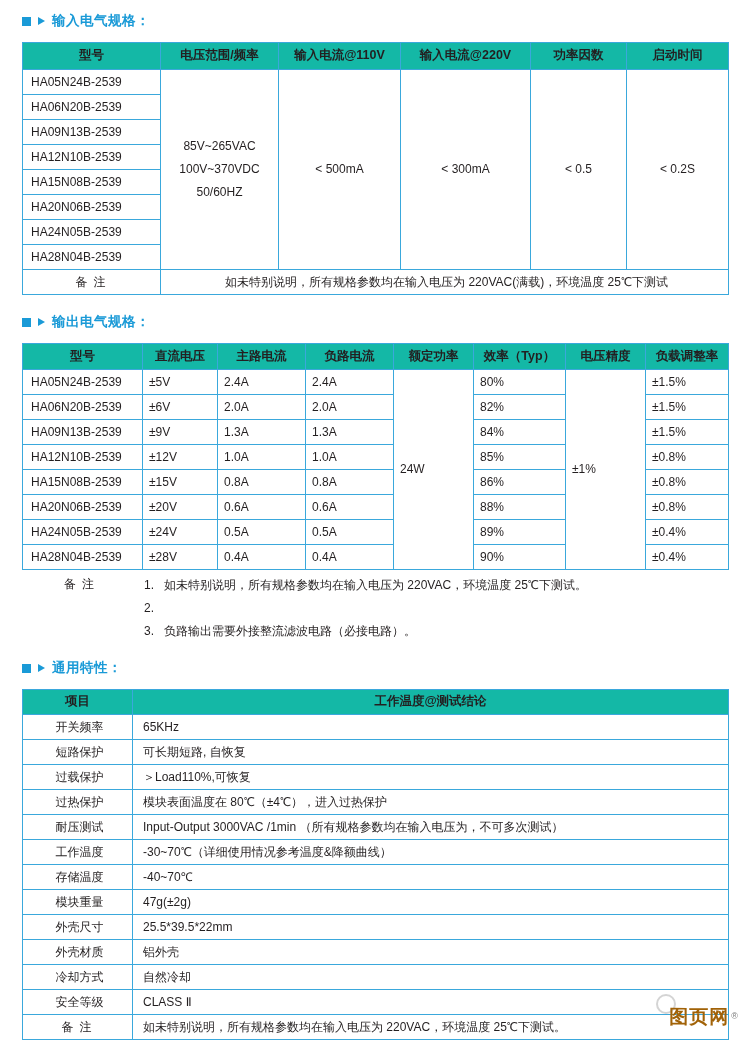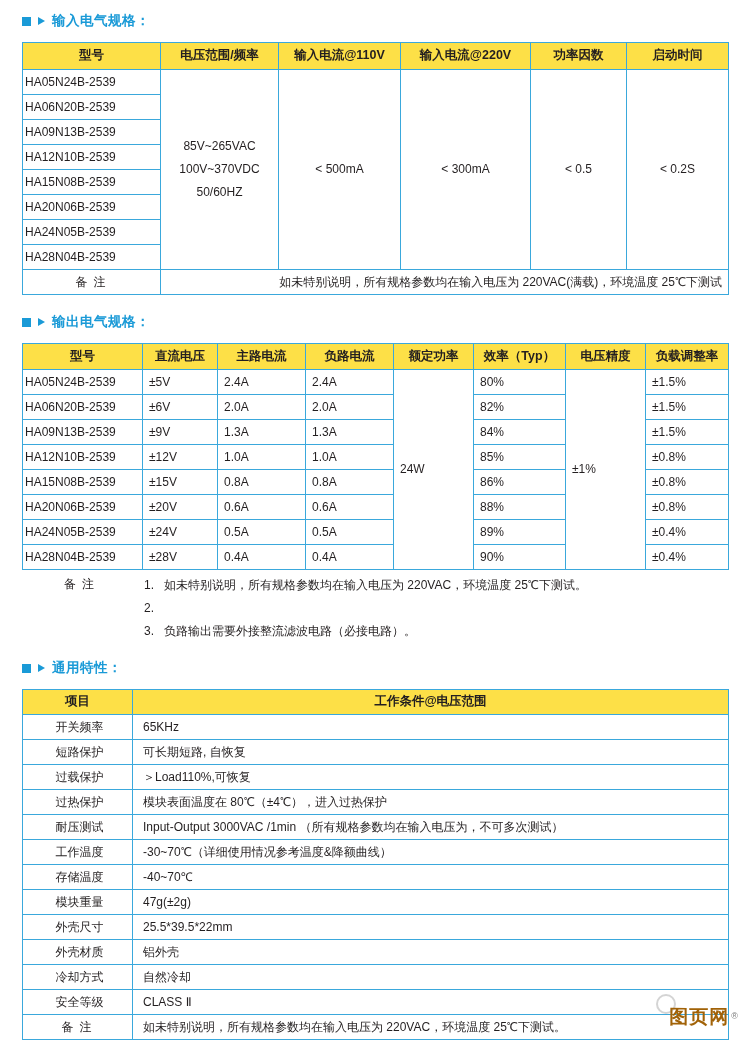--- a/index.html
+++ b/index.html
@@ -51,29 +51,29 @@
   }
   table td, table th {
     border: 1px solid #3aa8dc;
     padding: 0 6px;
     vertical-align: middle;
     font-weight: normal;
     color: #231f20;
     line-height: 1.25;
   }
   thead td, thead th {
-    background: #fde047;
+    background: #14b8a6;
     text-align: center;
     font-weight: bold;
     height: 26px;
     font-size: 12.5px;
   }
   .c { text-align: left; }
-  .l { text-align: right; }
-  .model { text-align: left; padding-left: 2px; height: 25px; }
+  .l { text-align: center; }
+  .model { text-align: left; padding-left: 8px; height: 25px; }
   .note-label {
     text-align: center;
     letter-spacing: 6px;
     padding-left: 10px;
   }
 
   
   #t1 td { height: 25px; }
   #t1 .hdr td { height: 27px; }
   #t1 .span-cell { text-align: center; }
@@ -338,21 +338,21 @@
   <div class="gap-b"></div>
 
   <table id="t3">
     <colgroup>
         <col style="width:110px">
         <col style="width:596px">
       </colgroup>
     <thead>
       <tr>
         <td>项目</td>
-        <td>工作条件@电压范围</td>
+        <td>工作温度@测试结论</td>
       </tr>
     </thead>
     <tbody>
       <tr>
         <td class="item">开关频率</td>
         <td class="cond">65KHz</td>
       </tr>
       <tr>
         <td class="item">短路保护</td>
         <td class="cond">可长期短路, 自恢复</td>

